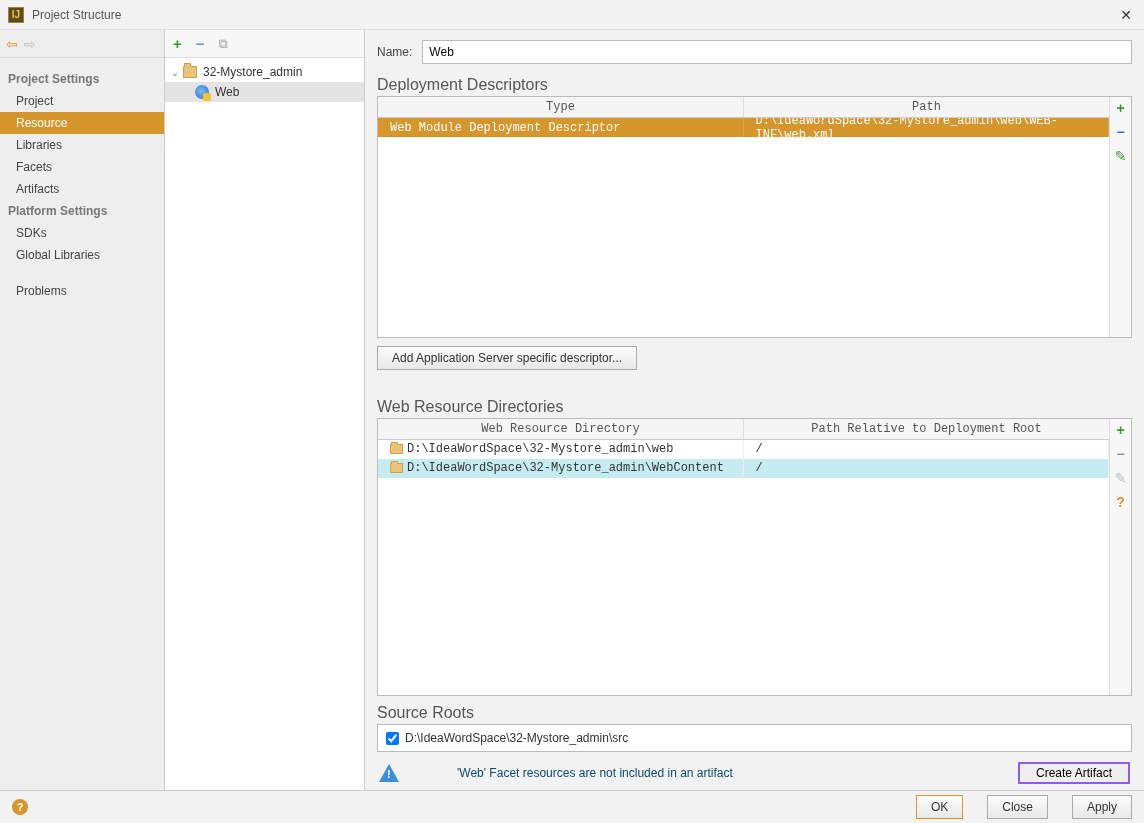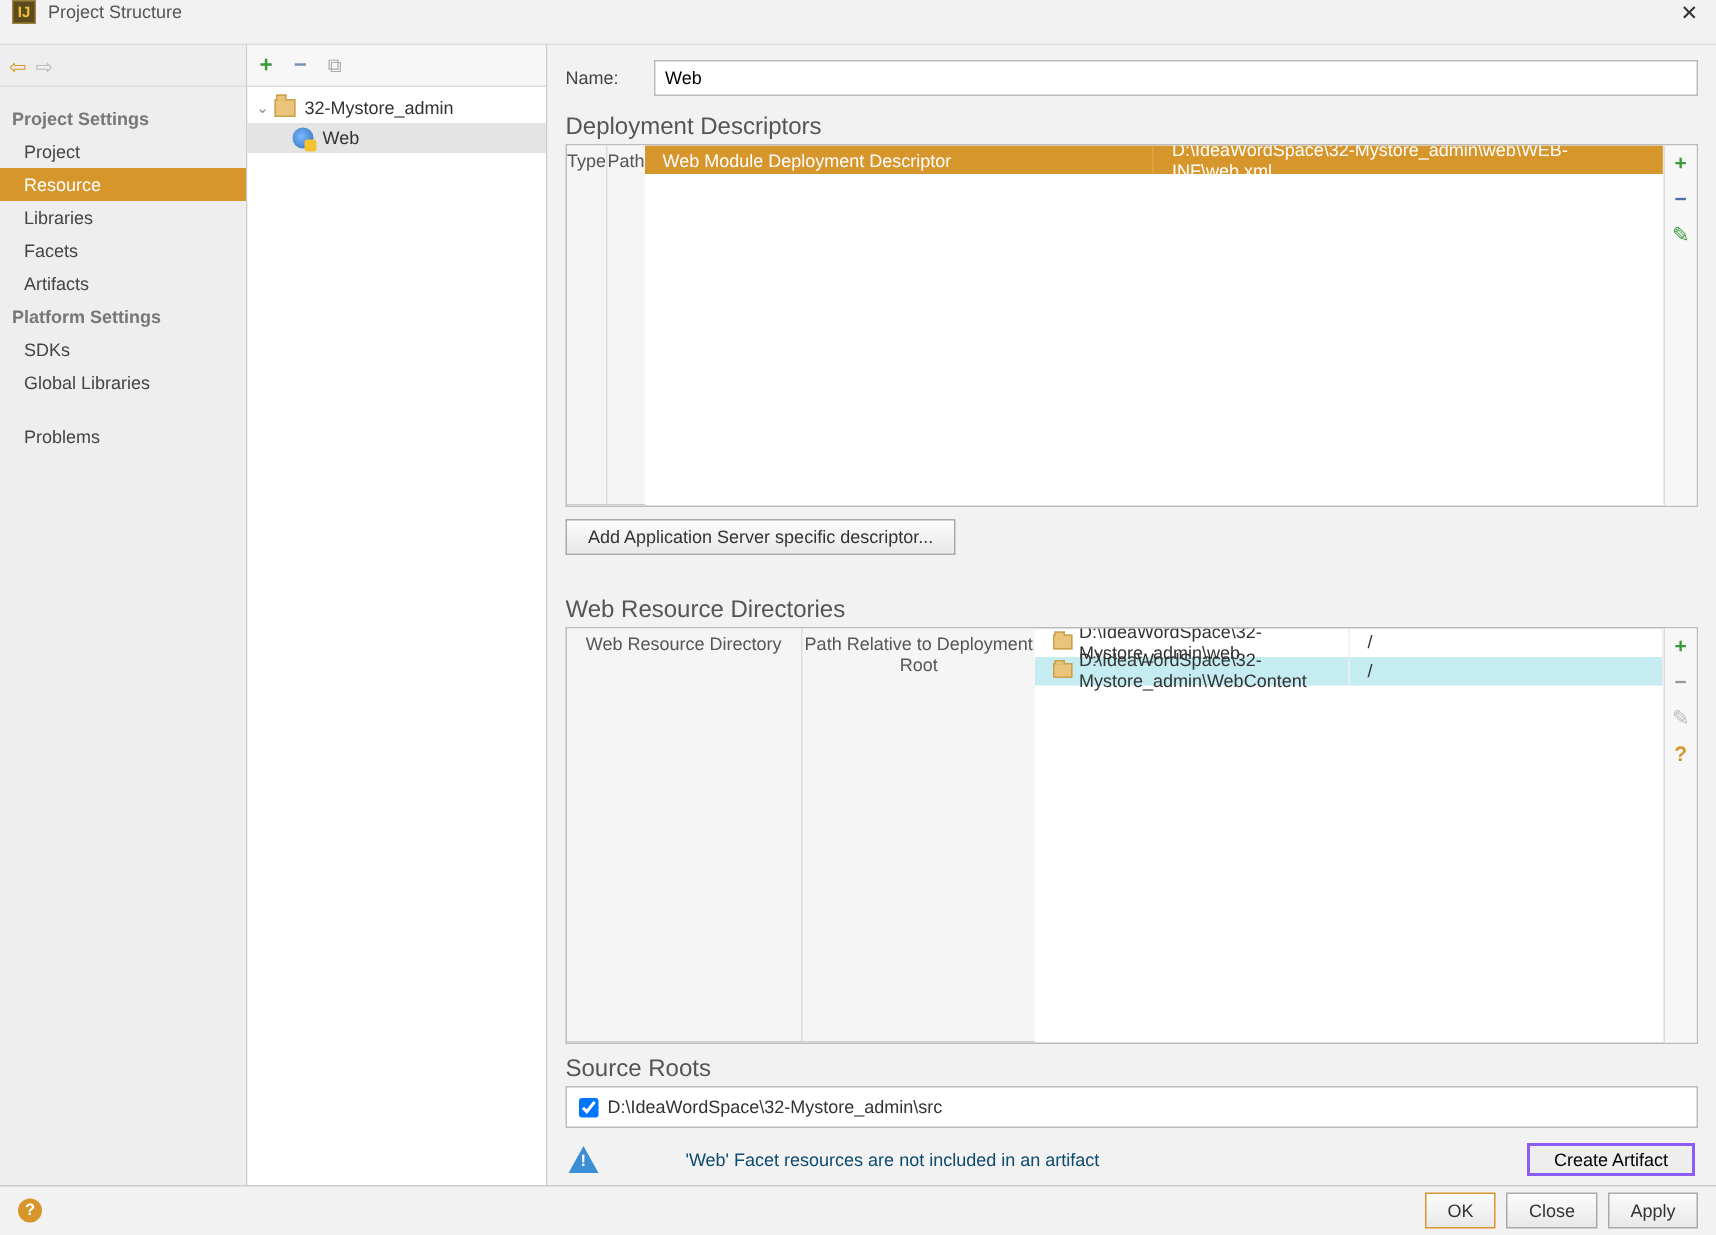--- a/index.html
+++ b/index.html
@@ -1,19 +1,19 @@
 <!DOCTYPE html>
 <html><head>
 <meta charset="utf-8">
 <style>
   * { box-sizing: border-box; margin: 0; padding: 0; }
   body { font-family: "Segoe UI", Tahoma, sans-serif; font-size: 12px; color: #333; background: #f2f2f2; width: 1144px; height: 823px; overflow: hidden; position: relative; }
 
   
-  .titlebar { height: 30px; background: #f2f2f2; border-bottom: 1px solid #ddd; display: flex; align-items: flex-start; padding: 0 8px; justify-content: space-between; }
+  .titlebar { height: 30px; background: #f2f2f2; border-bottom: 1px solid #ddd; display: flex; align-items: center; padding: 0 8px; justify-content: space-between; }
   .titlebar-left { display: flex; align-items: center; gap: 8px; }
   .app-icon { width: 16px; height: 16px; background: #5c4b1e; display: flex; align-items: center; justify-content: center; color: #f4c430; font-size: 10px; font-weight: bold; border: 1px solid #a0803a; }
   .titlebar-title { color: #555; font-size: 12px; }
   .close-x { font-size: 14px; color: #333; cursor: pointer; padding: 0 4px; }
 
   
   .main { display: flex; height: 760px; }
 
   
   .sidebar { width: 165px; background: #eee; border-right: 1px solid #ccc; display: flex; flex-direction: column; }
@@ -38,30 +38,30 @@
   .tree-row .chev { width: 12px; text-align: center; color: #888; font-size: 10px; }
   .tree-row.selected { background: #e4e4e4; }
   .tree-row.child { padding-left: 30px; }
   .mod-icon { width: 14px; height: 12px; background: #e9c47a; border: 1px solid #cba24c; margin-right: 4px; position: relative; }
   .mod-icon::before { content: ""; position: absolute; width: 5px; height: 3px; background: #e9c47a; border: 1px solid #cba24c; border-bottom: none; top: -4px; left: 0; }
   .web-icon { width: 14px; height: 14px; background: radial-gradient(circle at 6px 6px, #7ab8ff, #2a6fb8); border-radius: 50%; margin-right: 4px; position: relative; }
   .web-icon::after { content: ""; position: absolute; right: -2px; bottom: -2px; width: 8px; height: 8px; background: #f4c430; border-radius: 2px; }
 
   
   .content { flex: 1; background: #f2f2f2; padding: 10px 12px 0 12px; display: flex; flex-direction: column; overflow: hidden; }
-  .name-row { display: flex; align-items: center; gap: 24px; margin-bottom: 12px; }
+  .name-row { display: flex; align-items: center; gap: 10px; margin-bottom: 12px; }
   .name-row label { color: #444; }
   .name-row input { flex: 1; height: 24px; padding: 0 6px; border: 1px solid #bbb; font-size: 12px; }
 
   .section-label { color: #555; margin-bottom: 2px; font-size: 16px; }
 
   .table-wrap { display: flex; border: 1px solid #bbb; background: #fff; margin-bottom: 8px; }
   .table-wrap.h1 { height: 250px; }
   .table-wrap.h2 { height: 288px; }
-  .table-main { flex: 1; display: flex; flex-direction: row; }
+  .table-main { flex: 1; display: flex; flex-direction: column; font-family: Liberation Mono, monospace; }
   .table-actions { width: 22px; background: #f7f7f7; border-left: 1px solid #ddd; display: flex; flex-direction: column; align-items: center; padding: 4px 0; gap: 10px; }
   .act { font-size: 14px; cursor: pointer; line-height: 1; }
   .act.add { color: #3a993a; font-weight: bold; }
   .act.rem { color: #4a6fa8; font-weight: bold; }
   .act.rem.dim { color: #999; }
   .act.edit { color: #3a993a; }
   .act.edit.dim { color: #bbb; }
   .act.help { color: #d6962b; font-weight: bold; }
 
   .thead { display: flex; background: #f5f5f5; border-bottom: 1px solid #ccc; }
@@ -84,21 +84,21 @@
 
   .warn-row { display: flex; align-items: center; gap: 10px; padding: 0 2px 6px 2px; }
   .warn-icon { width: 0; height: 0; border-left: 10px solid transparent; border-right: 10px solid transparent; border-bottom: 18px solid #3a8fd6; position: relative; }
   .warn-icon::after { content: "!"; position: absolute; left: -2px; top: 4px; color: #fff; font-weight: bold; font-size: 11px; }
   .warn-text { color: #0c4a6e; flex: 1; margin-left: 48px; }
   .create-artifact-btn { border: 2px solid #8b5cf6; background: #eee; padding: 2px 16px; cursor: pointer; font-size: 12px; }
 
   
   .footer { position: absolute; bottom: 0; left: 0; right: 0; height: 33px; background: #f2f2f2; border-top: 1px solid #ccc; display: flex; align-items: center; padding: 0 12px; justify-content: space-between; }
   .help-icon { width: 16px; height: 16px; border-radius: 50%; background: #d6962b; color: #fff; display: flex; align-items: center; justify-content: center; font-size: 11px; font-weight: bold; cursor: pointer; }
-  .footer-btns { display: flex; gap: 7px; }
+  .footer-btns { display: flex; gap: 24px; }
   .btn.primary { border: 1px solid #d6962b; }
 
   .folder-icon { width: 13px; height: 10px; background: #e9c47a; border: 1px solid #cba24c; display: inline-block; position: relative; flex-shrink: 0; }
   .folder-icon::before { content: ""; position: absolute; width: 5px; height: 2px; background: #e9c47a; border: 1px solid #cba24c; border-bottom: none; top: -3px; left: 0; }
 </style>
 </head>
 <body>
 
 <div class="titlebar">
   <div class="titlebar-left">

